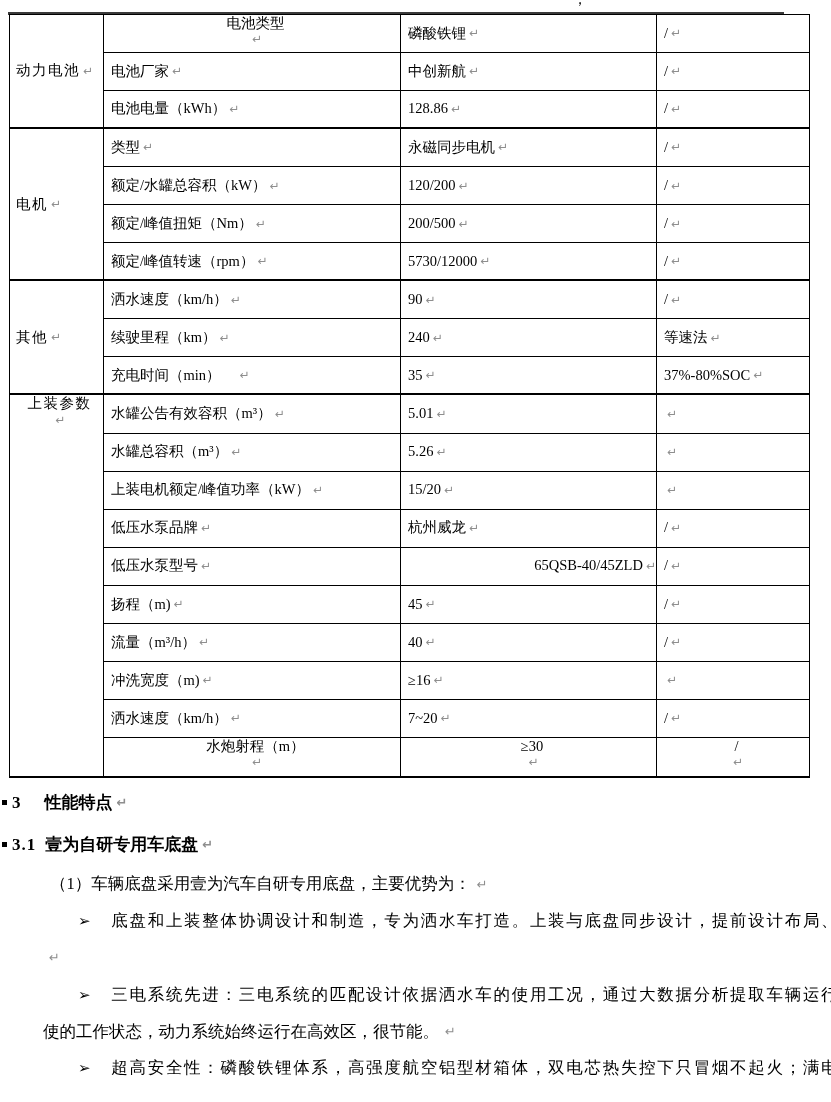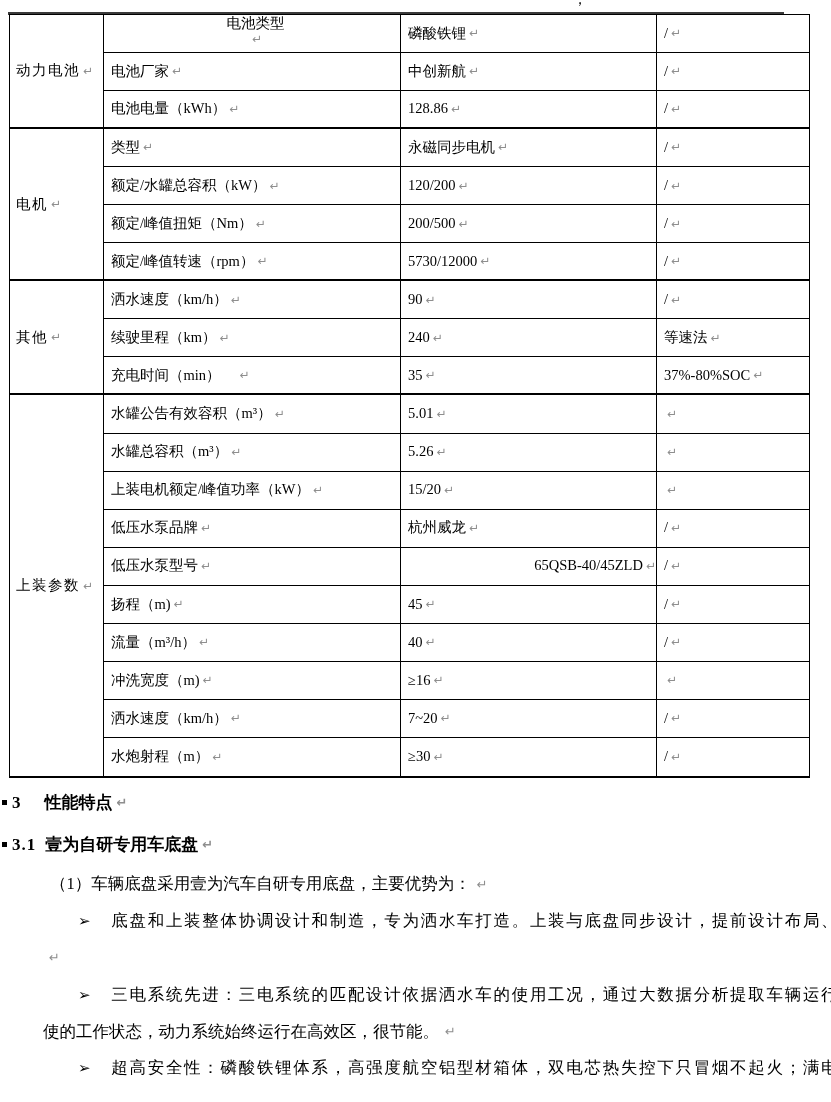--- a/index.html
+++ b/index.html
@@ -21,21 +21,21 @@
     border:1px solid #000;border-bottom:2px solid #000;
     font-size:14.5px;line-height:1.2;
   }
   .cell{
     border-right:1px solid #000;border-bottom:1px solid #000;
     display:flex;align-items:center;padding-left:7px;box-sizing:border-box;
     overflow:hidden;white-space:pre;
   }
   .cell.c4{border-right:none;}
   .cell.secend{border-bottom-width:2px;}
-  .cell.lastrow{border-bottom:none;}
+  .cell.lastrow{border-bottom:none;flex-direction:column;}
   .cell.cat{letter-spacing:1.5px;padding-left:6px;}
   .mark{color:#8e8e8e;font-size:12px;margin-left:3px;font-family:"DejaVu Sans",sans-serif;flex:none;}
   
   .heading{position:absolute;display:flex;align-items:center;font-weight:bold;font-size:17px;white-space:pre;}
   .heading.h3{left:2px;top:791px;}
   .heading.h31{left:2px;top:833px;}
   .sq{width:5px;height:5px;background:#000;margin-right:5px;flex:none;}
   .h3 .hnum{margin-right:24px;}
   .h31 .hnum{margin-right:9px;letter-spacing:1px;}
   .heading .mark{font-size:13px;margin-left:4px;}

